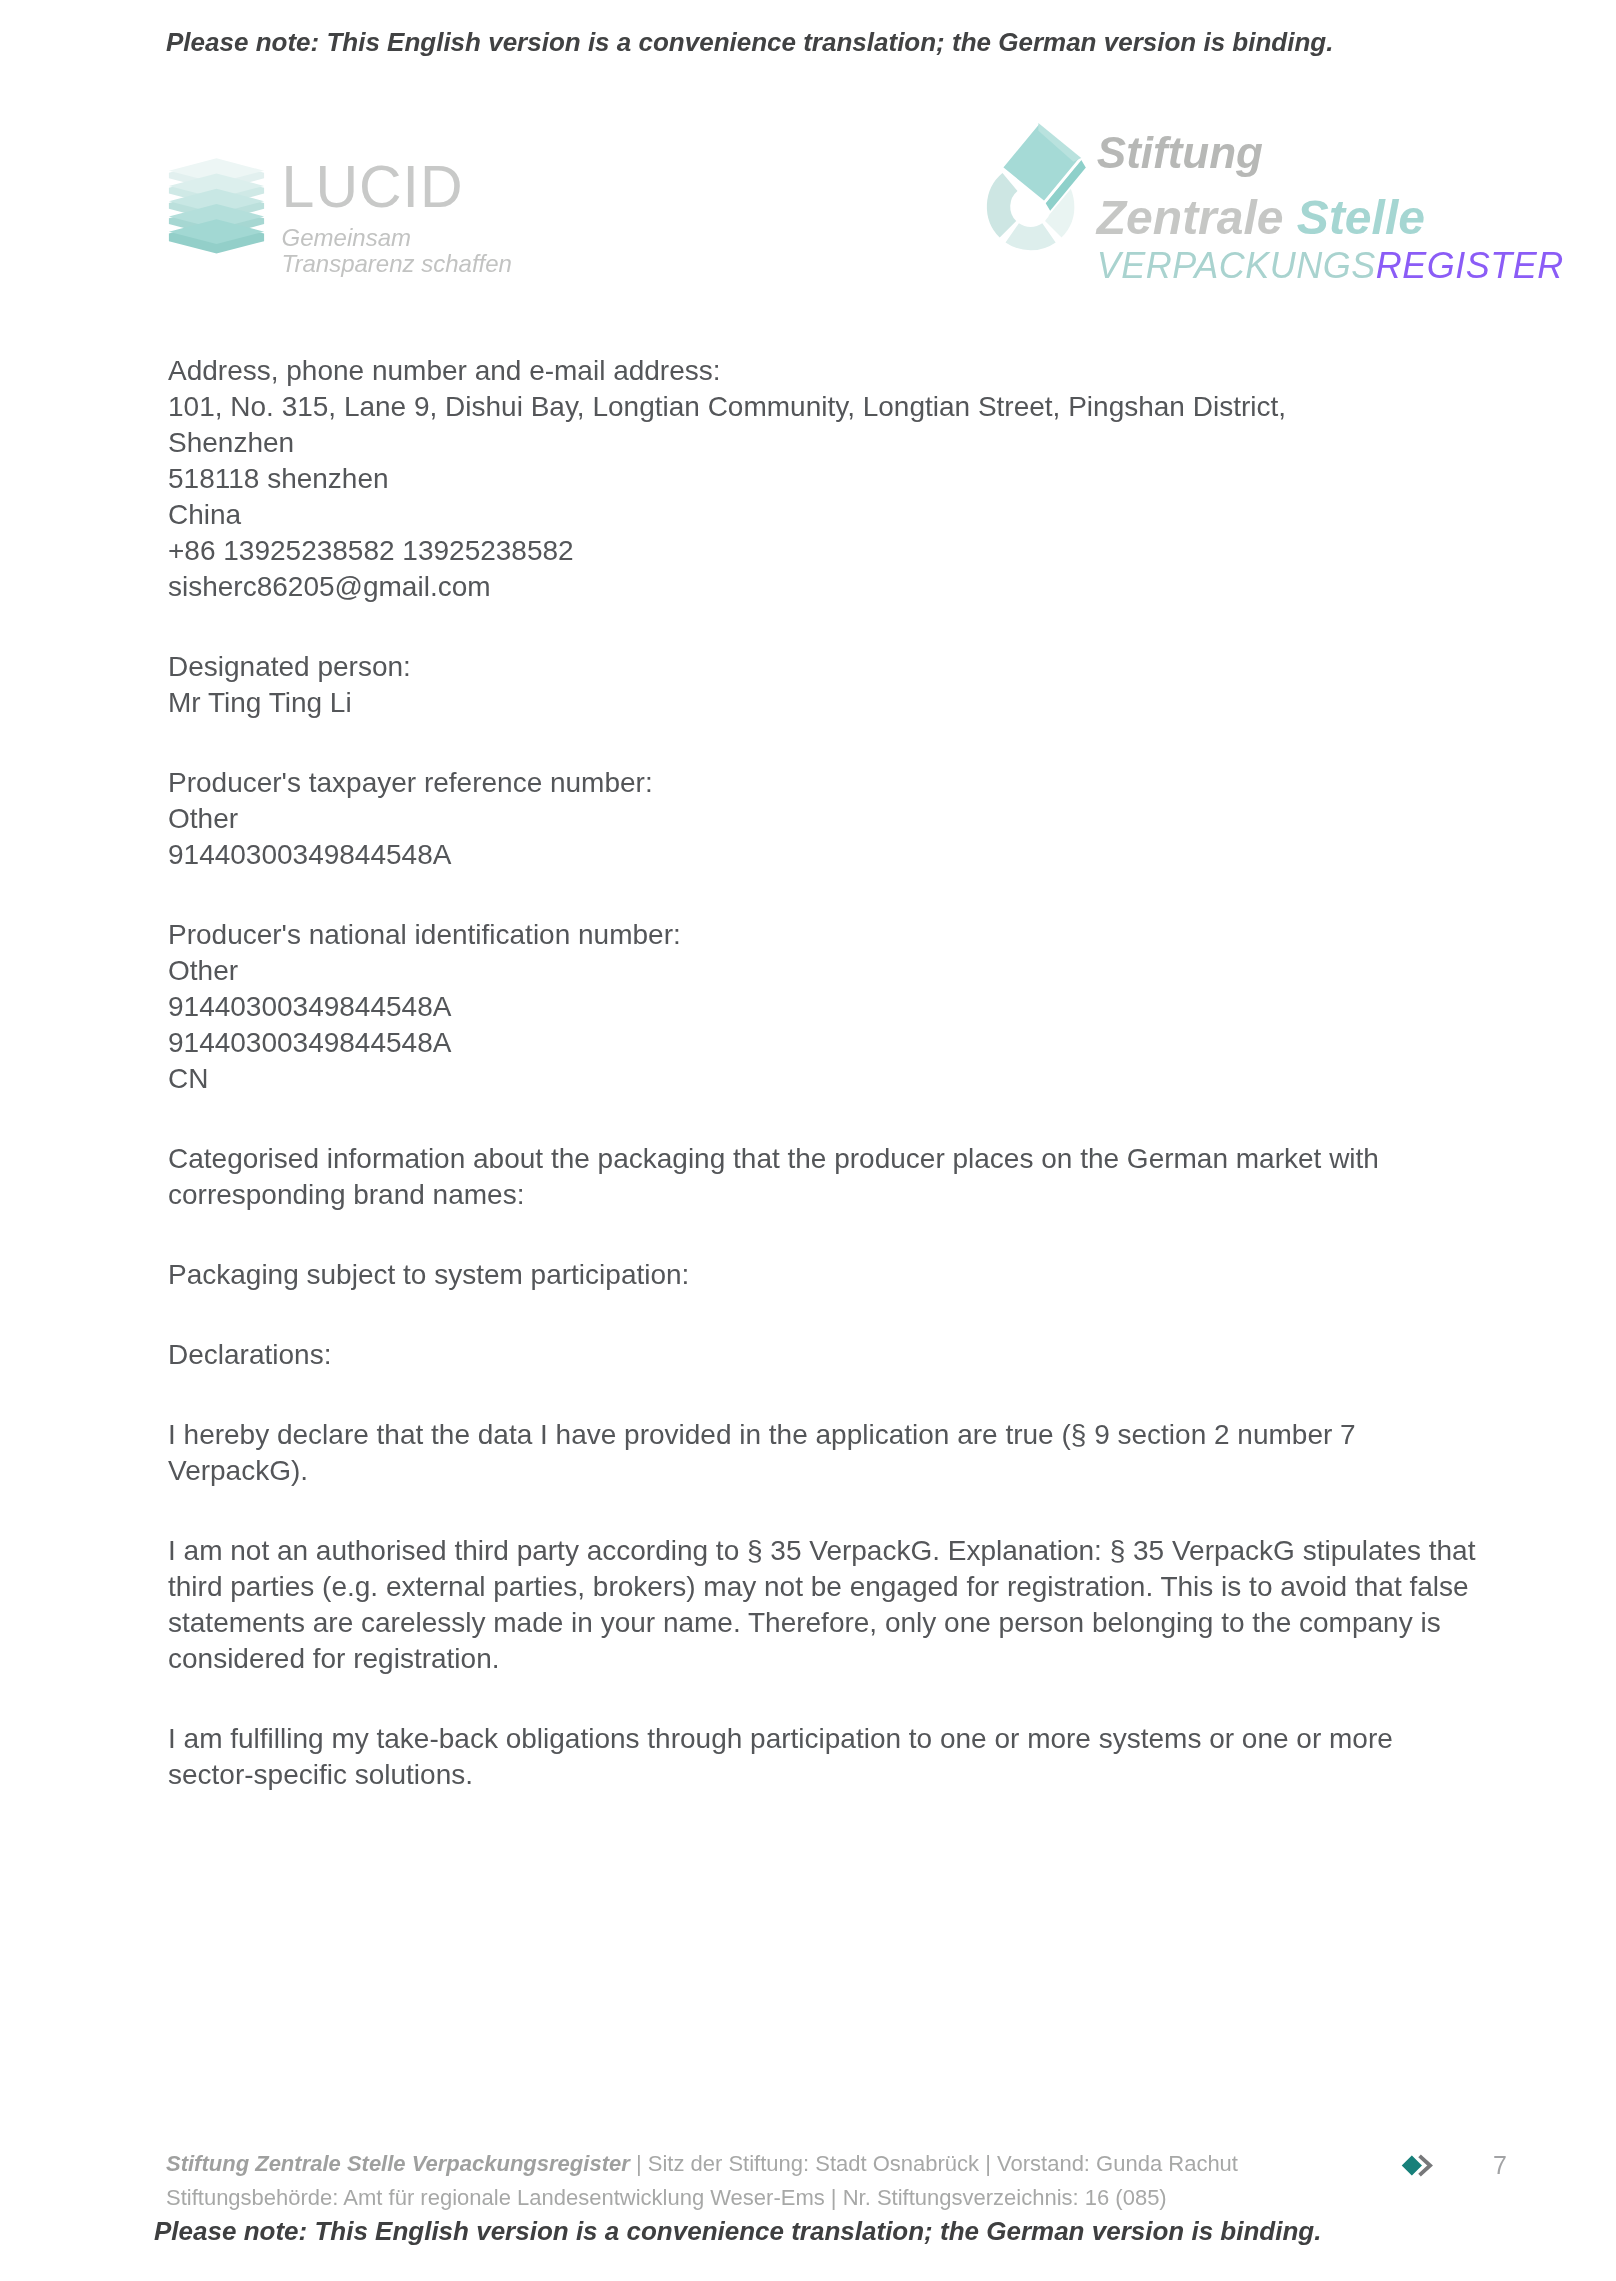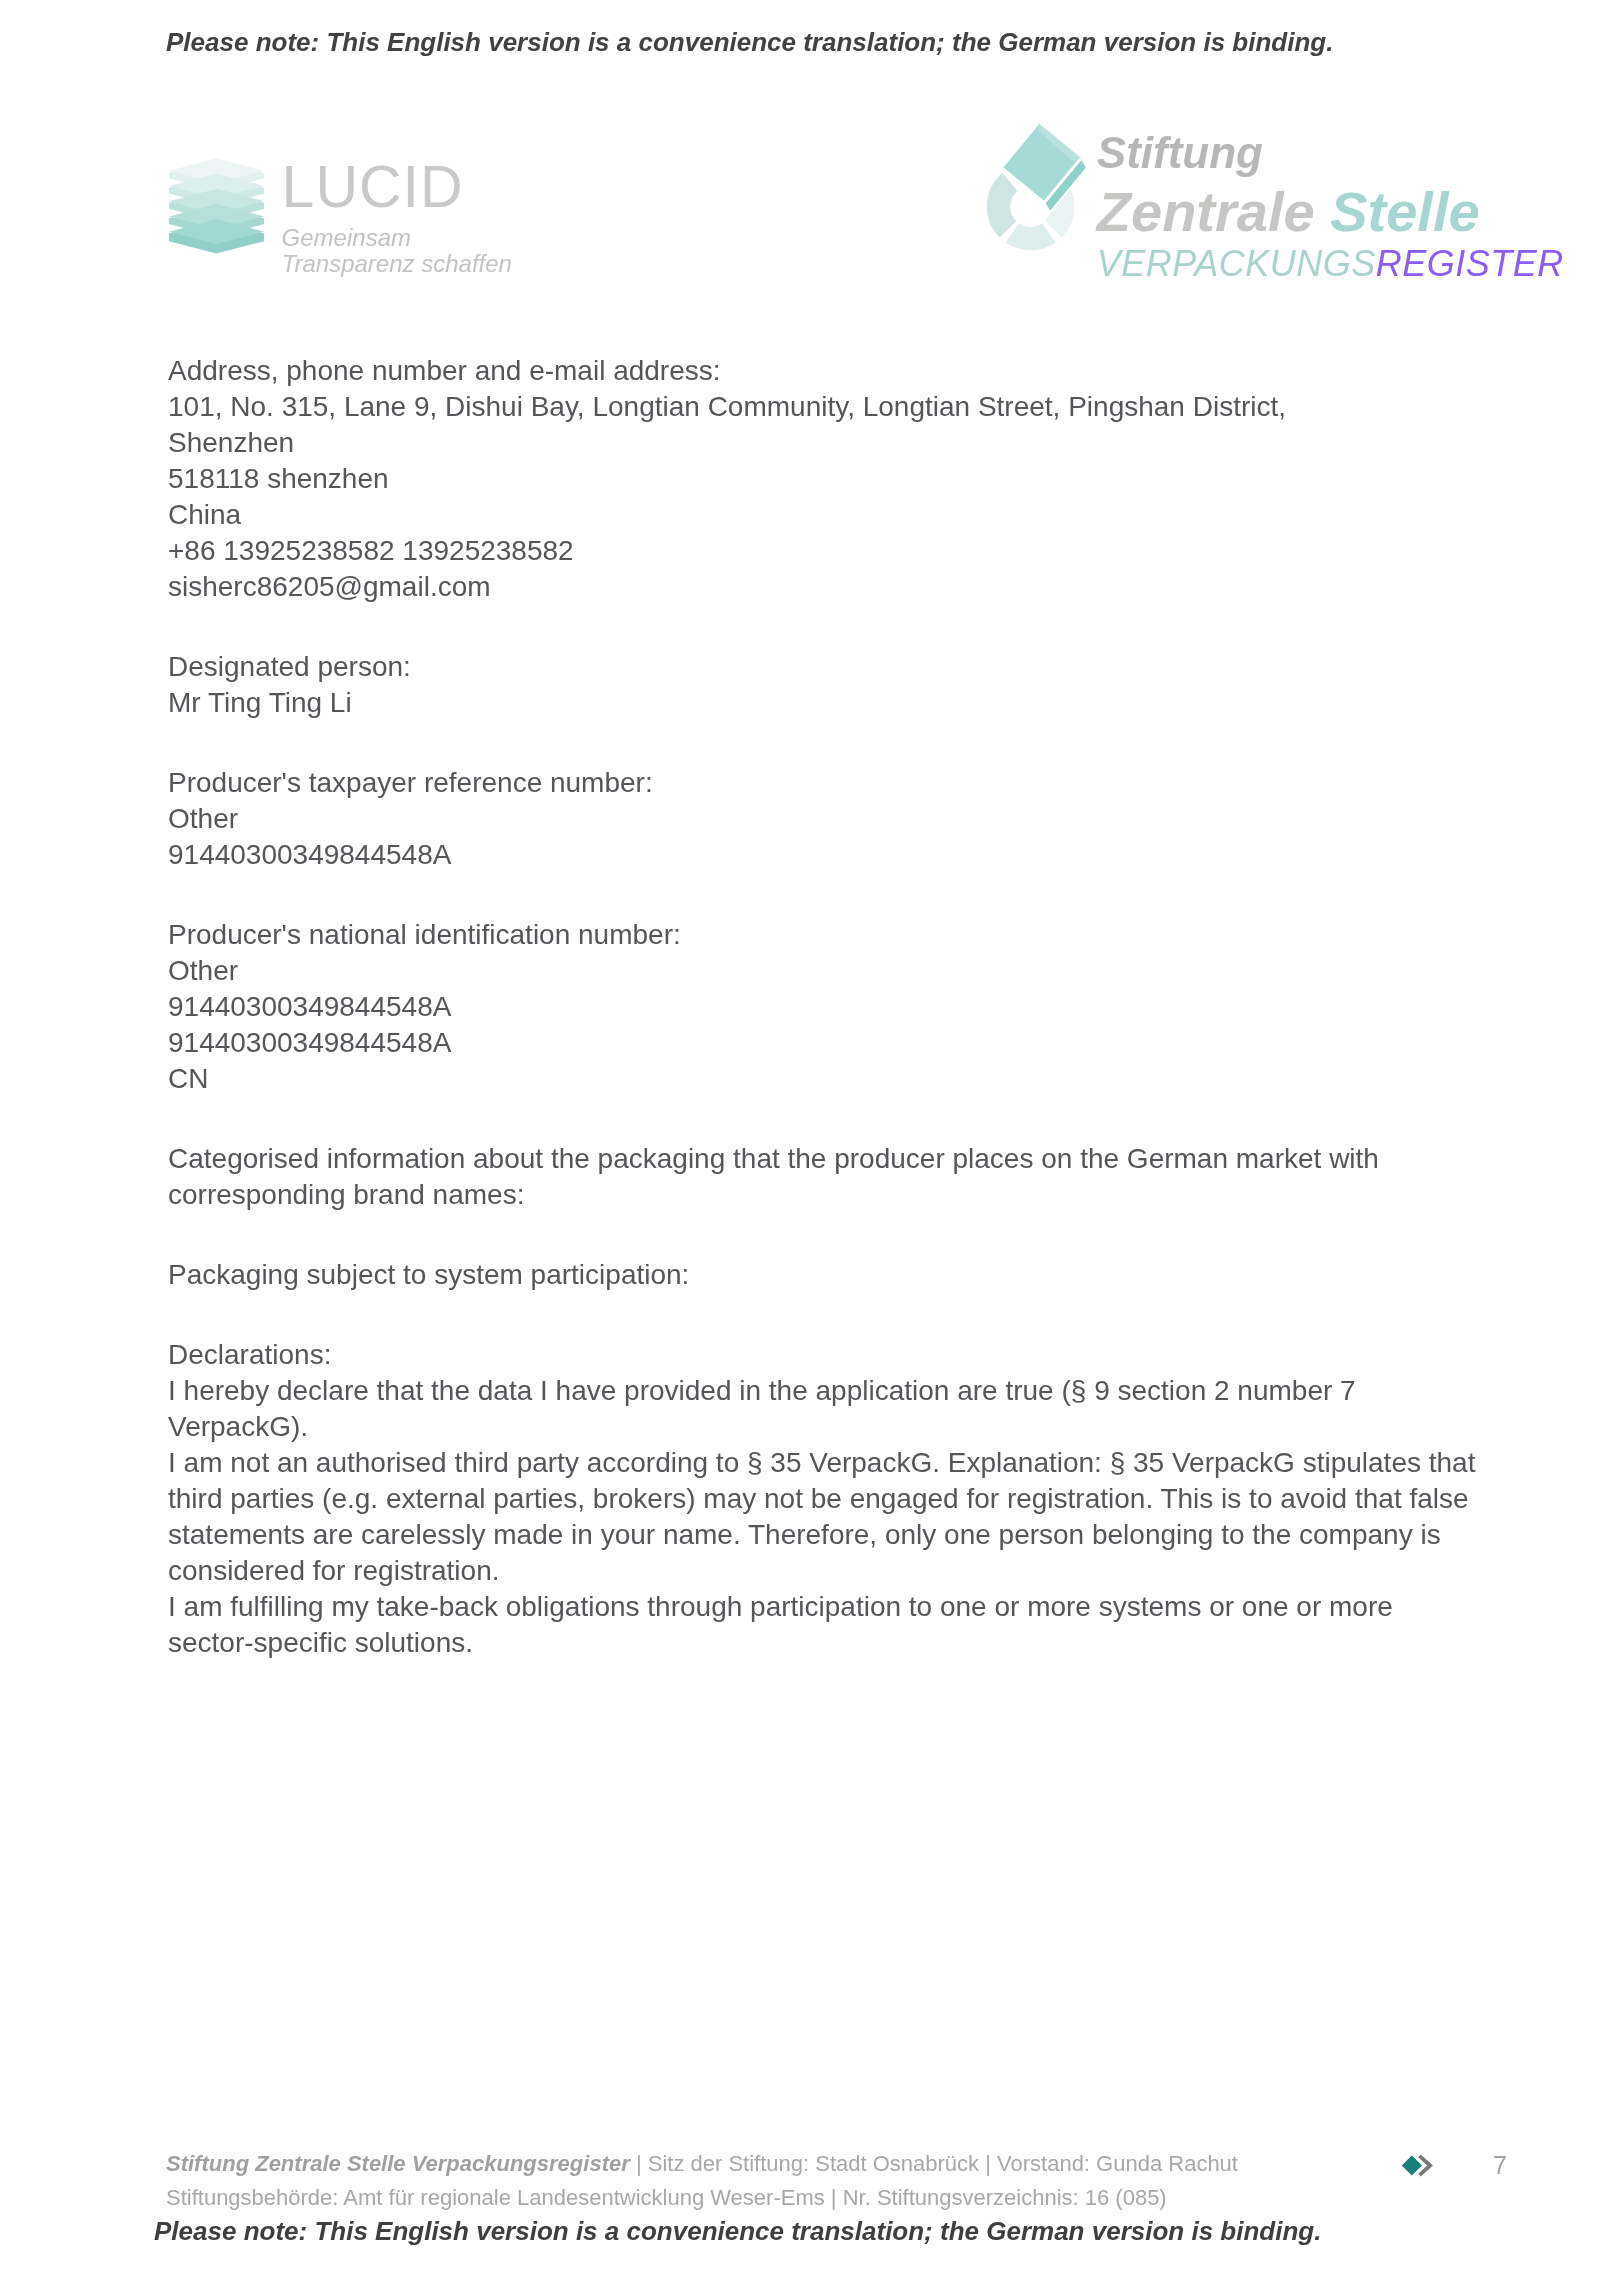--- a/index.html
+++ b/index.html
@@ -13,32 +13,32 @@
   }
   
   .lucid-logo{position:absolute;left:167px;top:156px;display:flex;align-items:flex-start;gap:15.6px;}
   .lucid-text{display:flex;flex-direction:column;}
   .lucid-name{font-size:59px;line-height:1;color:#c8c9c8;letter-spacing:1px;margin-top:2px;}
   .lucid-tagline{font-style:italic;font-size:24px;line-height:26px;color:#c2c3c2;margin-top:7.8px;}
   
   .zsvr-logo{position:absolute;left:980px;top:117px;display:flex;align-items:flex-start;gap:7.8px;}
   .zsvr-text{display:flex;flex-direction:column;font-style:italic;margin-top:13.7px;}
   .zsvr-line1{font-size:44px;font-weight:bold;color:#b7b8b6;line-height:1;}
-  .zsvr-line2{font-size:56px;font-weight:bold;line-height:1;margin-top:9px;white-space:nowrap;}
+  .zsvr-line2{font-size:48px;font-weight:bold;line-height:1;margin-top:19px;white-space:nowrap;}
   .zsvr-line2 .grey{color:#c6c7c5;}
   .zsvr-line2 .teal{color:#a5d6d2;}
   .zsvr-line3{font-size:36px;line-height:1;margin-top:5.9px;letter-spacing:0.5px;white-space:nowrap;}
   .zsvr-line3 .teal{color:#a9d3cf;}
   .zsvr-line3 .grey{color:#8b5cf6;}
   
   .content{position:absolute;left:168px;top:353px;width:1312px;font-size:28px;line-height:36px;}
   .section{margin-top:44px;}
   .section:first-child{margin-top:0;}
   .detail{margin-top:17.6px;padding-left:47px;max-width:1219px;}
-  .para{max-width:1312px;}
+  .para{margin-top:44px;max-width:1312px;}
   .w-categorised{max-width:1239px;}
   
   .footer{position:absolute;left:166px;top:2147px;width:1341px;font-size:22px;line-height:34px;color:#a7a8a7;}
   .footer .bold-it{font-weight:bold;font-style:italic;color:#9fa09f;}
   .footer-badge{position:absolute;right:66px;top:5.9px;width:41px;height:25px;}
   .page-number{position:absolute;right:0;top:1px;font-size:25px;color:#a2a3a5;}
   .bottom-note{
     position:absolute;left:154px;top:2216px;
     font-size:26px;font-weight:bold;font-style:italic;color:#3e3f40;
   }

